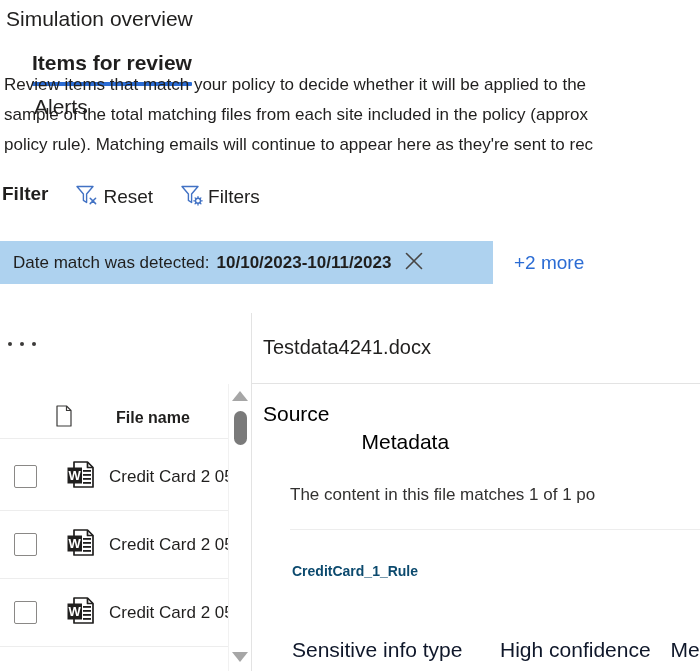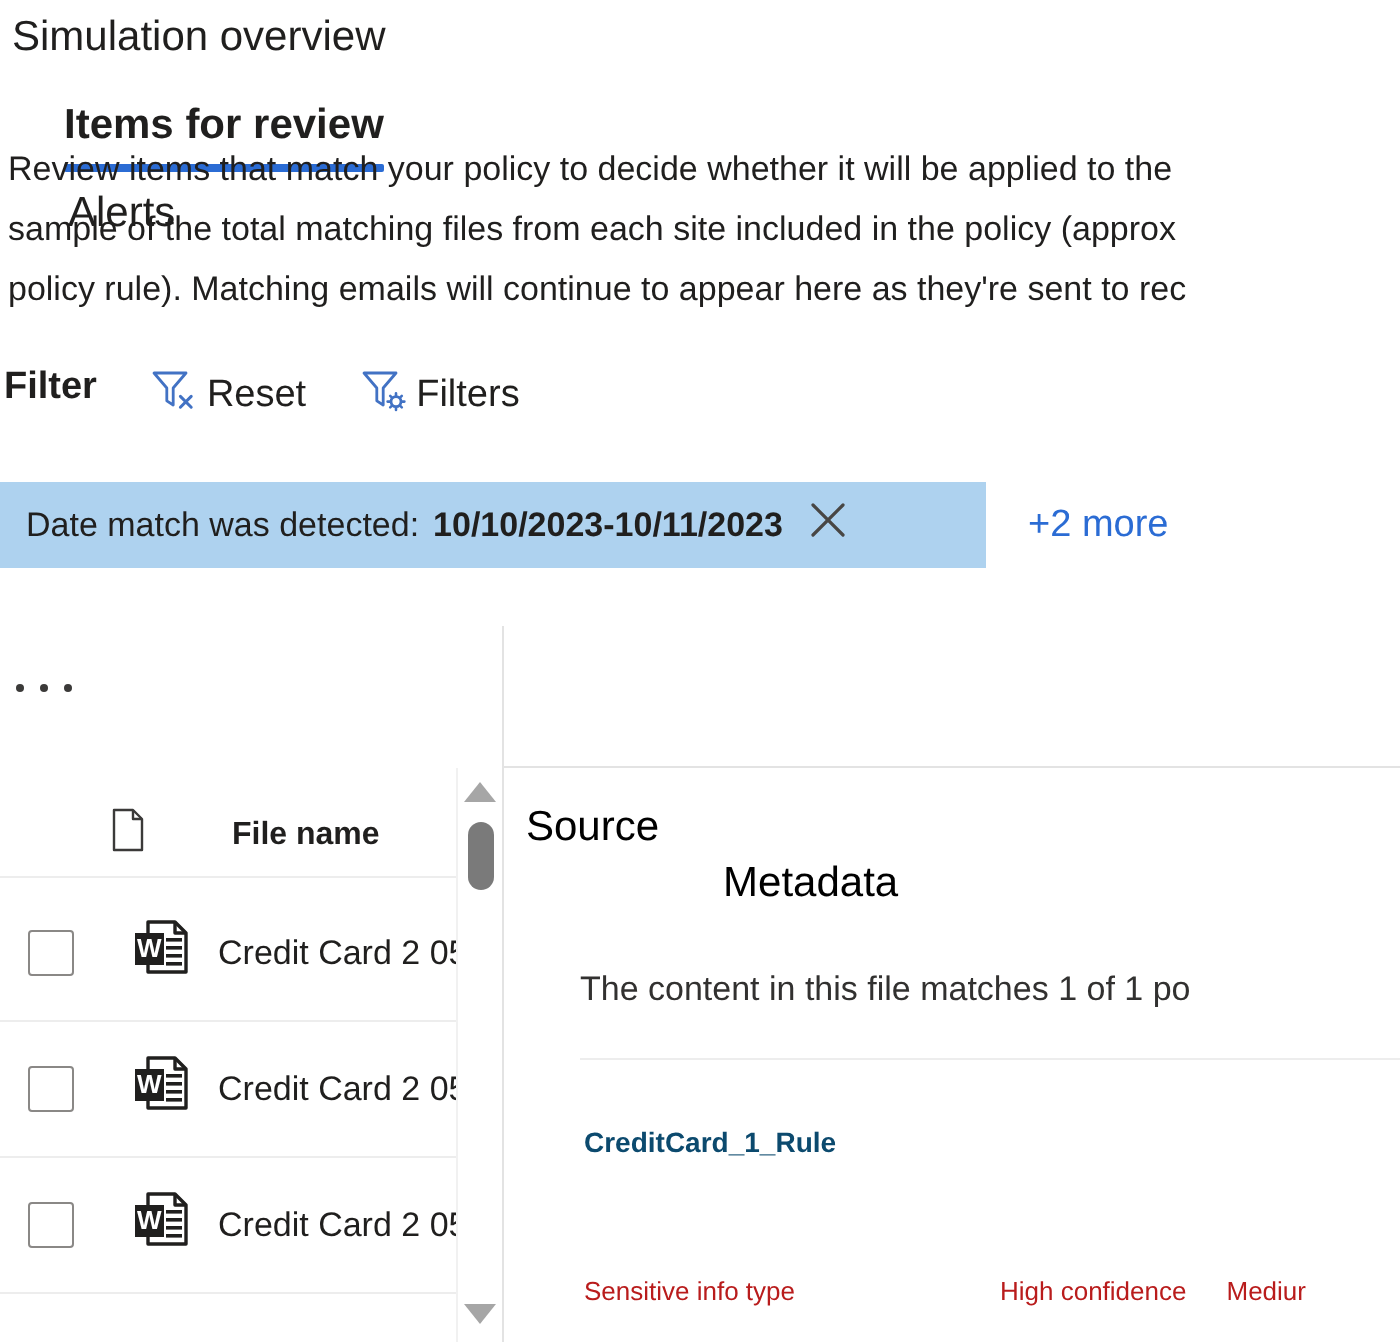--- a/index.html
+++ b/index.html
@@ -330,22 +330,22 @@
     white-space: nowrap;
   }
   #rule-table-header {
     position: absolute;
     left: 40px; top: 325px;
     display: flex;
     align-items: center;
     white-space: nowrap;
   }
   .rule-col {
-    font-size: 13px;
-    color: #b91c1c;
+    font-size: 21px;
+    color: #0f172a;
     font-weight: normal;
   }
   #rule-col-sensitive { width: 208px; }
   #rule-col-high { }
   #rule-col-medium { margin-left: 20px; }
 </style>
 </head>
 <body>
 
 <div id="top-tabs">
@@ -473,20 +473,21 @@
     </div>
 
     <div id="list-scrollbar">
       <div id="scroll-up-arrow"></div>
       <div id="scroll-thumb"></div>
       <div id="scroll-down-arrow"></div>
     </div>
   </div>
 
   <div id="detail-panel">
+    <div id="detail-title">Testdata4241.docx</div>
     <div id="detail-title-divider"></div>
 
     <div id="detail-tabs">
       <div class="detail-tab" id="detail-tab-source">Source</div>
       <div class="detail-tab" id="detail-tab-metadata">Metadata</div>
     </div>
 
     <div id="match-intro">The content in this file matches 1 of 1 po</div>
     <div id="match-divider"></div>
 

